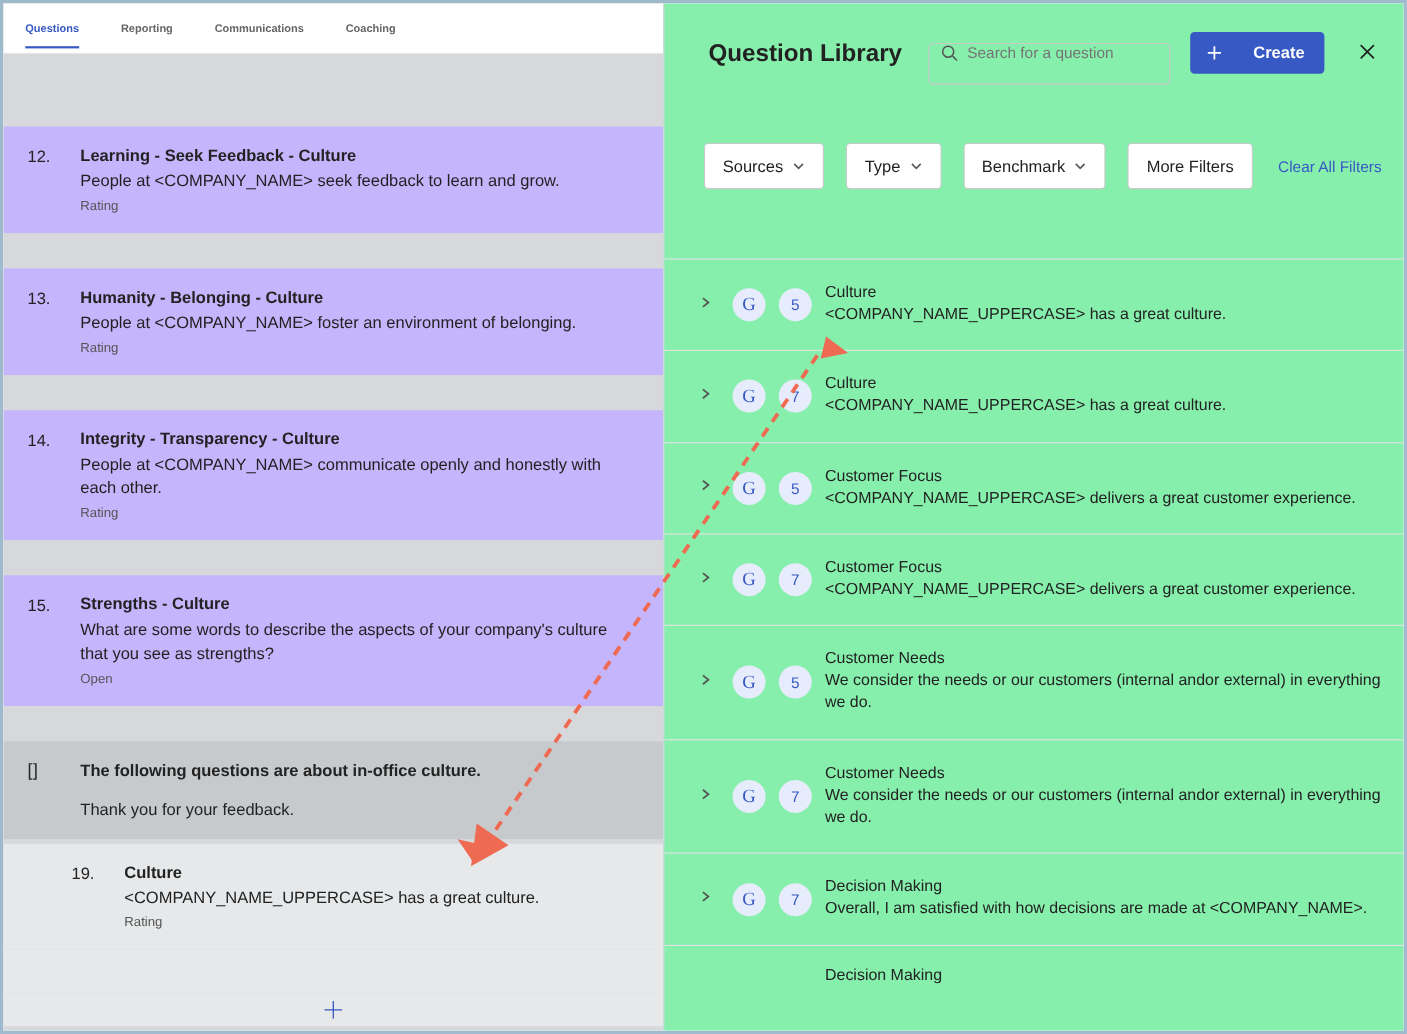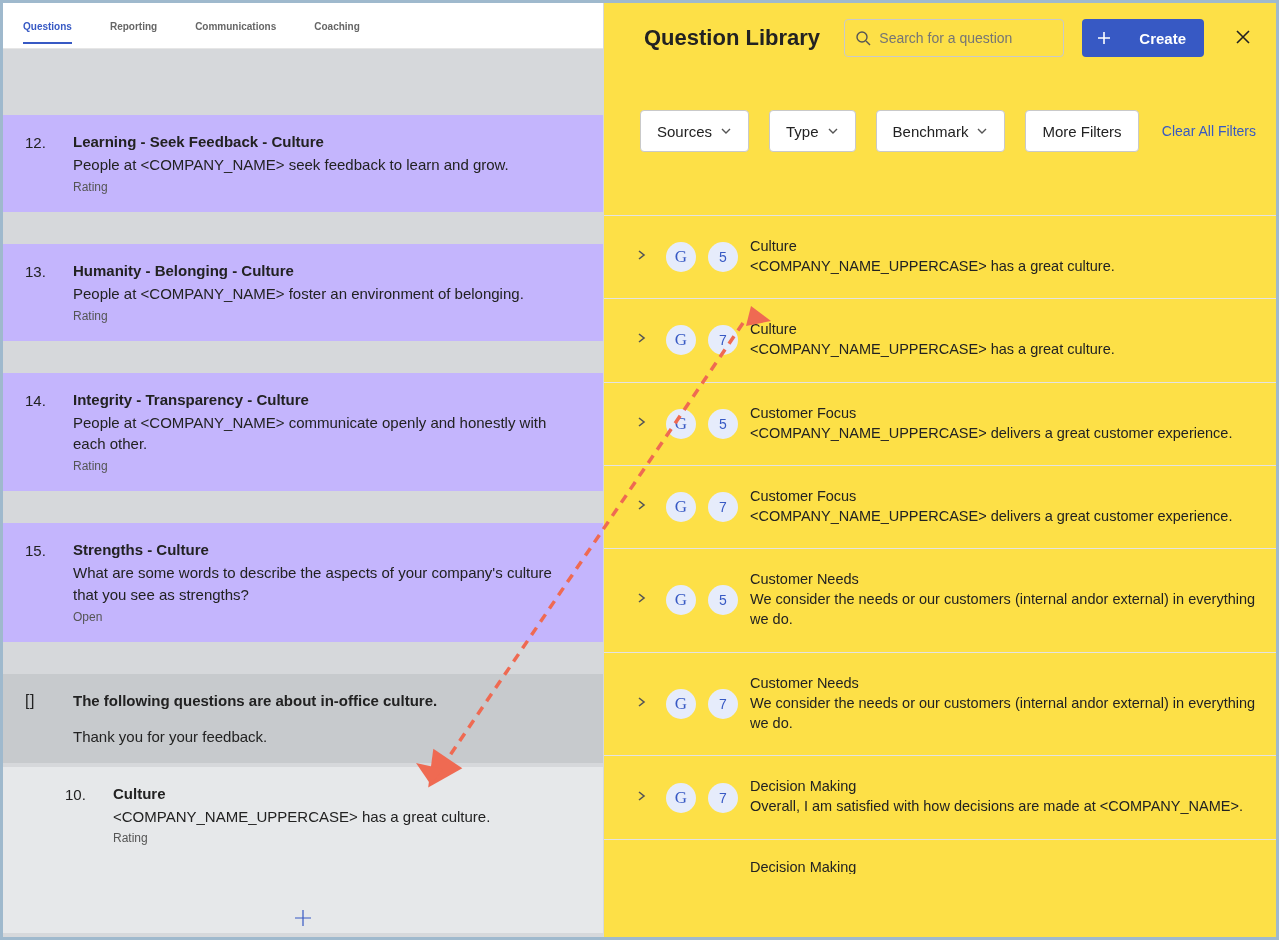--- a/index.html
+++ b/index.html
@@ -118,47 +118,48 @@
     height: 30px;
     display: flex;
     justify-content: center;
     align-items: center;
   }
   .plus-svg { color: #3759c4; }
 
   
   .right-pane {
     flex: 1;
-    background: #fde047;
+    background: #86efac;
     display: flex;
     flex-direction: column;
     border-left: 1px solid #d6d8db;
   }
   .lib-header {
     display: flex;
     align-items: center;
     gap: 18px;
     padding: 16px 20px 16px 40px;
     border-bottom: 1px solid transparent;
   }
   .lib-title {
     font-size: 22px;
     font-weight: 600;
     color: #222;
     flex: 1;
   }
   .search-wrap {
     display: flex;
-    align-items: center;
+    align-items: flex-start;
     border: 1px solid #c9c9c9;
     border-radius: 4px;
     height: 38px;
     width: 220px;
     padding: 0 10px;
     gap: 8px;
+    margin-top: 20px;
   }
   .search-wrap input {
     border: none;
     outline: none;
     font-size: 14px;
     flex: 1;
     background: transparent;
   }
   .search-icon { color: #555; flex-shrink: 0; }
   .create-btn {
@@ -327,21 +328,21 @@
         <div class="q-card section">
           <div class="section-marker">[  ]</div>
           <div class="q-body">
             <div class="sect-title">The following questions are about in-office culture.</div>
             <div class="sect-desc">Thank you for your feedback.</div>
           </div>
         </div>
         <div class="gap" style="height:4px"></div>
 
         <div class="q-card light" style="padding-left:62px">
-          <div class="q-num">10.</div>
+          <div class="q-num">19.</div>
           <div class="q-body">
             <div class="q-title">Culture</div>
             <div class="q-desc">&lt;COMPANY_NAME_UPPERCASE&gt; has a great culture.</div>
             <div class="q-type">Rating</div>
           </div>
         </div>
         <div class="gap" style="height:40px;background:#e6e8ea"></div>
         <div class="add-row">
           <svg class="plus-svg" width="22" height="22" viewBox="0 0 22 22">
               <path d="M11 3v16M3 11h16" stroke="currentColor" stroke-width="1.2" fill="none"></path>

